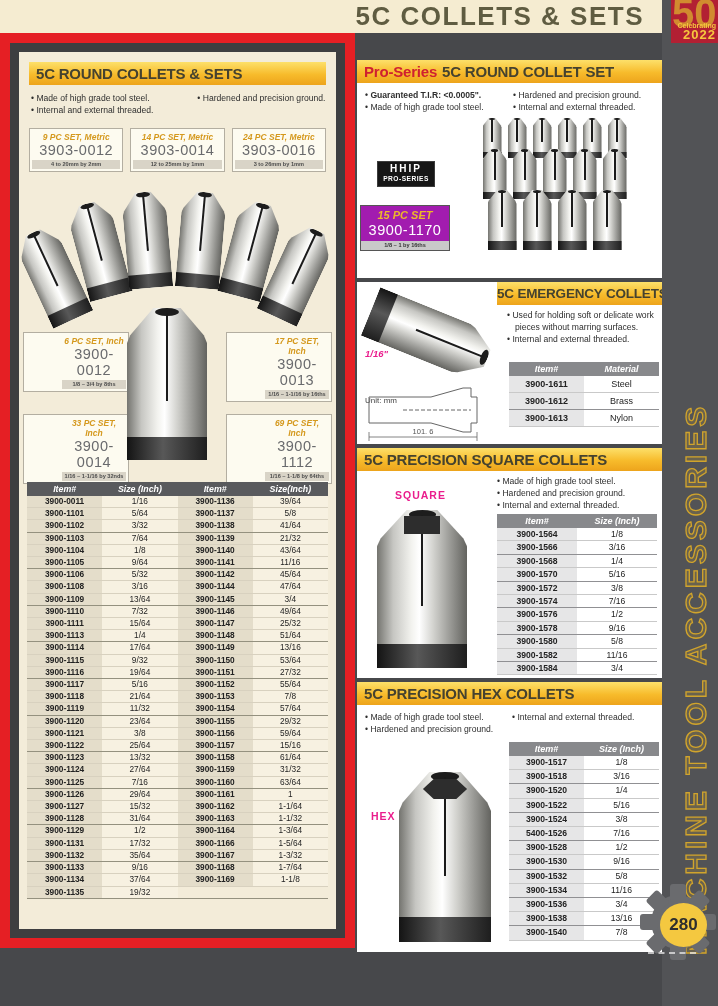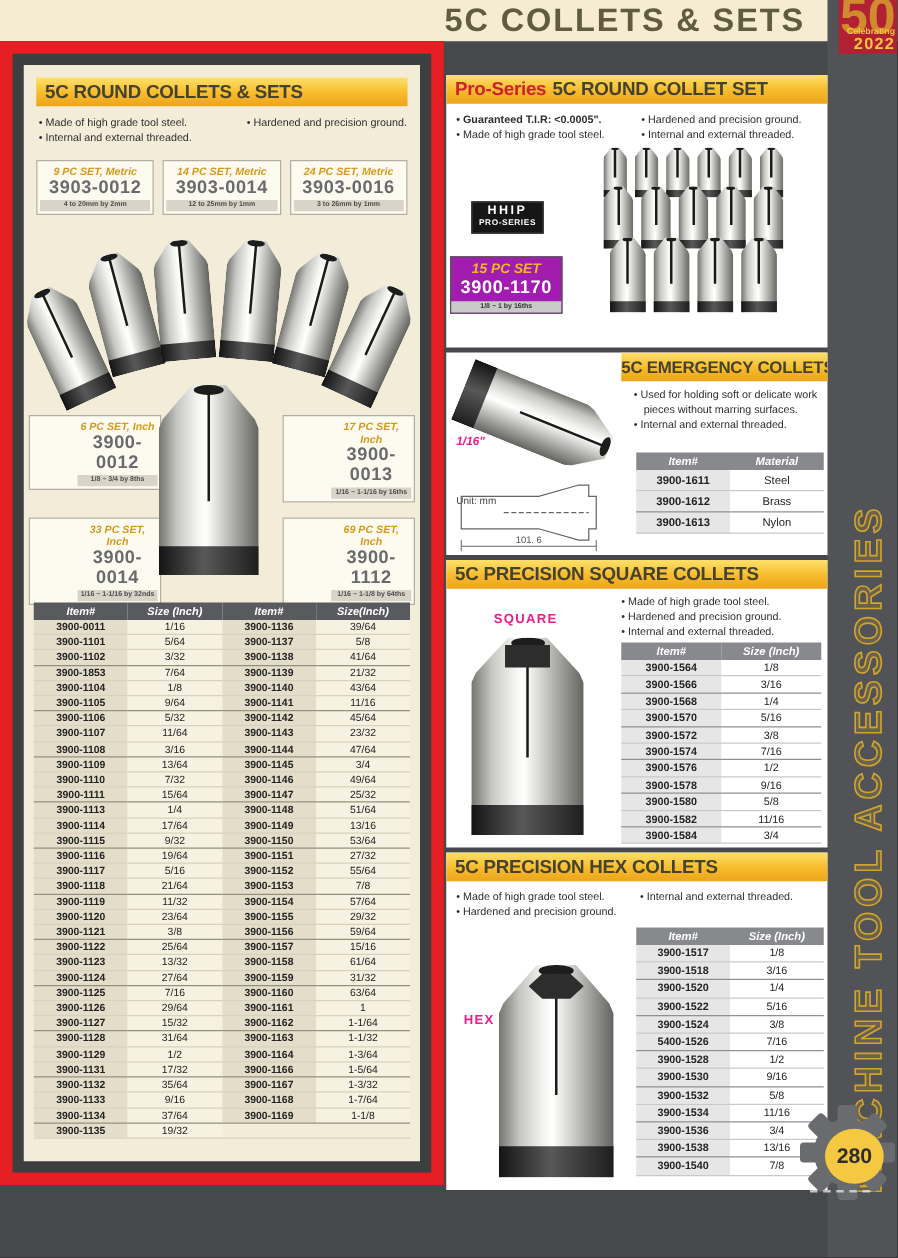--- a/index.html
+++ b/index.html
@@ -35,21 +35,21 @@
   .round-panel { position:relative; width:100%; height:100%; background:#f3ecd9; overflow:hidden; }
   .rc-bar { position:absolute; left:10px; top:10px; width:297px; }
   .rc-bullets { position:absolute; left:12px; top:40px; width:297px; display:flex; }
   .rc-bl { width:56%; } .rc-br { width:44%; }
   .bullet { font-size:8.6px; line-height:12px; color:#2e2e2e; padding-left:8px; text-indent:-8px; }
   .bullet::before { content:"•  "; }
   .bullet.bold { font-weight:bold; }
   .metric-row { position:absolute; left:10px; top:76px; width:297px; display:flex; gap:7px; }
   .set-box { background:#fdfbf0; border:1px solid #b3aea1; text-align:center; padding:3px 2px 2px; flex:1; }
   .sb-title { font-size:8.5px; font-style:italic; font-weight:bold; color:#d5991e; line-height:10px; }
-  .sb-num { font-size:14.5px; font-weight:bold; color:#696a6d; letter-spacing:.5px; line-height:16px; }
+  .sb-num { font-size:14.5px; font-weight:normal; color:#696a6d; letter-spacing:.5px; line-height:16px; }
   .sb-range { margin-top:2px; background:#d9d4c7; font-size:5.6px; font-weight:bold; color:#4c4c4c; line-height:9px; }
   .images { position:absolute; left:4px; top:136px; width:309px; height:292px; }
   .inch-box { position:absolute; width:106px;padding-left:38px; }
   
   .collet { position:absolute;
     clip-path:polygon(33% 0,67% 0,96% 18%,100% 23%,100% 100%,0 100%,0 23%,4% 18%);
     background:linear-gradient(90deg,#74746f,#c6c6c2 18%,#f2f2ee 38%,#ffffff 47%,#d4d4d0 62%,#989894 82%,#63635f); }
   .collet i { display:block; position:absolute; }
   .c-hole { top:0; left:35%; width:30%; height:5.5%; background:#1d1d1d; border-radius:50%; }
   .c-slit { top:3%; left:calc(50% - 1px); width:2px; height:58%; background:#1b1b1b; }
@@ -274,21 +274,21 @@
               <td>3900-1137</td>
               <td>5/8</td>
             </tr>
             <tr>
               <td>3900-1102</td>
               <td>3/32</td>
               <td>3900-1138</td>
               <td>41/64</td>
             </tr>
             <tr>
-              <td>3900-1853</td>
+              <td>3900-1103</td>
               <td>7/64</td>
               <td>3900-1139</td>
               <td>21/32</td>
             </tr>
             <tr>
               <td>3900-1104</td>
               <td>1/8</td>
               <td>3900-1140</td>
               <td>43/64</td>
             </tr>
@@ -296,26 +296,20 @@
               <td>3900-1105</td>
               <td>9/64</td>
               <td>3900-1141</td>
               <td>11/16</td>
             </tr>
             <tr>
               <td>3900-1106</td>
               <td>5/32</td>
               <td>3900-1142</td>
               <td>45/64</td>
-            </tr>
-            <tr>
-              <td>3900-1107</td>
-              <td>11/64</td>
-              <td>3900-1143</td>
-              <td>23/32</td>
             </tr>
             <tr>
               <td>3900-1108</td>
               <td>3/16</td>
               <td>3900-1144</td>
               <td>47/64</td>
             </tr>
             <tr>
               <td>3900-1109</td>
               <td>13/64</td>

